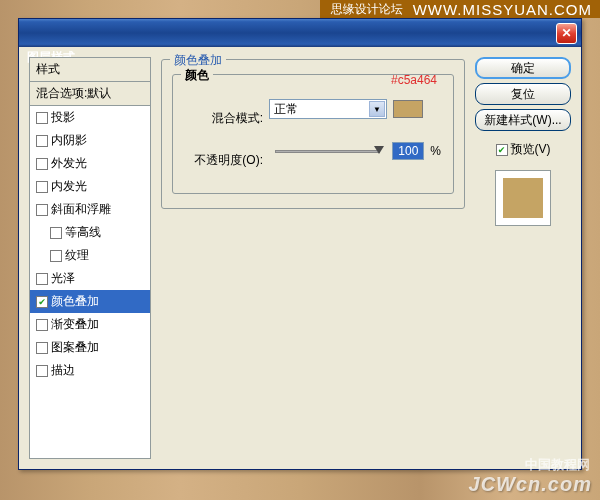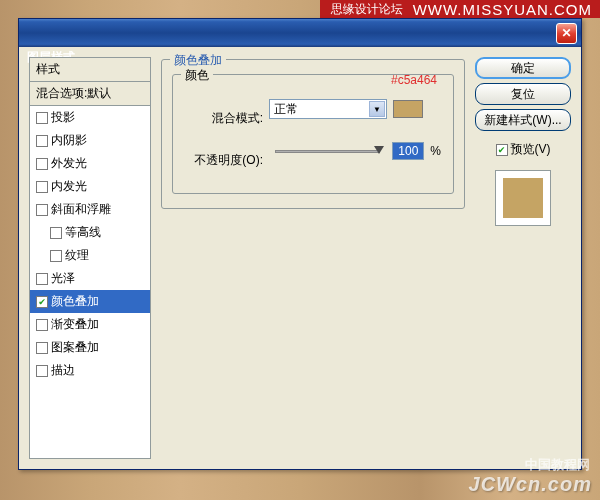--- a/index.html
+++ b/index.html
@@ -1,37 +1,37 @@
 <!DOCTYPE html>
 <html><head>
 <meta charset="utf-8">
 <style>
 * { box-sizing: border-box; margin: 0; padding: 0; font-family: "SimSun", Arial, sans-serif; font-size: 12px; }
 body { width: 600px; height: 500px; background: linear-gradient(90deg, #b8946a 0%, #c9a678 15%, #d4b185 30%, #c9a678 50%, #b8946a 70%, #d4b185 85%, #c9a678 100%); overflow: hidden; position: relative; }
-.header-bar { position: absolute; top: 0; right: 0; width: 280px; height: 18px; background: #b91c1c; color: #fff; font-size: 10px; display: flex; align-items: center; justify-content: flex-end; padding-right: 8px; gap: 10px; }
+.header-bar { position: absolute; top: 0; right: 0; width: 280px; height: 18px; background: #a16207; color: #fff; font-size: 10px; display: flex; align-items: center; justify-content: flex-end; padding-right: 8px; gap: 10px; }
 .header-bar .url { font-size: 15px; letter-spacing: 1px; }
 .dialog { position: absolute; top: 18px; left: 18px; width: 564px; height: 452px; border: 1px solid #0a246a; box-shadow: 2px 2px 4px rgba(0,0,0,0.3); }
 .titlebar { height: 28px; background: linear-gradient(#4a7ec9, #2a5db0 10%, #1a4590 50%, #2a5db0 90%, #1a3a7a); color: #fff; display: flex; align-items: center; padding: 0 4px 0 8px; font-weight: bold; font-size: 13px; }
 .titlebar-text { flex: 1; margin-top: 48px; }
 .close-btn { width: 21px; height: 21px; background: linear-gradient(#f5a090, #e04030 50%, #c02010); border: 1px solid #fff; border-radius: 3px; color: #fff; font-weight: bold; display: flex; align-items: center; justify-content: center; font-size: 11px; cursor: pointer; }
 .dialog-body { height: calc(100% - 28px); background: #ece9d8; display: flex; padding: 10px; gap: 4px; }
 .left-panel { width: 122px; border: 1px solid #919b9c; background: #fff; display: flex; flex-direction: column; }
 .panel-header { background: #ece9d8; border-bottom: 1px solid #919b9c; padding: 3px 6px; font-weight: normal; }
 .blend-opts { background: #ece9d8; border-bottom: 1px solid #919b9c; padding: 3px 6px; }
 .style-list { flex: 1; overflow: auto; }
 .style-item { padding: 3px 6px; display: flex; align-items: center; gap: 3px; cursor: pointer; }
 .style-item.sub { padding-left: 20px; }
 .style-item.selected { background: #316ac5; color: #fff; }
 .style-item.selected .chk { background: #fff; }
 .chk { width: 12px; height: 12px; border: 1px solid #7a7a7a; background: #fff; display: inline-flex; align-items: center; justify-content: center; font-size: 9px; color: #21a121; }
 .mid-panel { flex: 1; padding: 0 6px; }
 .fieldset { border: 1px solid #919b9c; border-radius: 3px; padding: 8px 10px 14px; margin-top: 2px; position: relative; }
 .fieldset-inner { border: 1px solid #919b9c; border-radius: 3px; padding: 10px 12px 18px; margin-top: 6px; position: relative; }
 .legend { position: absolute; top: -8px; left: 8px; background: #ece9d8; padding: 0 4px; color: #2a5db0; }
-.legend-inner { position: absolute; top: -8px; left: 8px; background: #ece9d8; padding: 0 4px; }
+.legend-inner { position: absolute; top: -8px; left: 8px; background: #ece9d8; padding: 0 4px; font-weight: bold; }
 .hex-label { position: absolute; top: -2px; right: 16px; color: #e03030; font-size: 12px; }
 .row { display: flex; align-items: center; margin: 6px 0; gap: 6px; }
 .row-label { width: 78px; text-align: right; margin-top: 19px; }
 .select { width: 118px; height: 20px; border: 1px solid #7f9db9; background: #fff; display: flex; align-items: center; padding: 0 4px; position: relative; }
 .select-arrow { position: absolute; right: 1px; top: 1px; width: 16px; height: 16px; background: linear-gradient(#dce6f6, #b6c9e6); border: 1px solid #9cb4d8; display: flex; align-items: center; justify-content: center; font-size: 8px; }
 .swatch { width: 30px; height: 18px; background: #c5a464; border: 1px solid #7a7a7a; cursor: pointer; }
 .slider-track { flex: 1; height: 3px; background: #b0b0b0; border: 1px solid #888; position: relative; margin: 0 6px; max-width: 130px; }
 .slider-thumb { position: absolute; right: -5px; top: -5px; width: 0; height: 0; border-left: 5px solid transparent; border-right: 5px solid transparent; border-top: 8px solid #4a4a4a; }
 .num-input { width: 32px; height: 18px; border: 1px solid #7f9db9; background: #fff; color: #000; text-align: center; padding: 1px; }
 .num-input.sel { background: #316ac5; color: #fff; }

